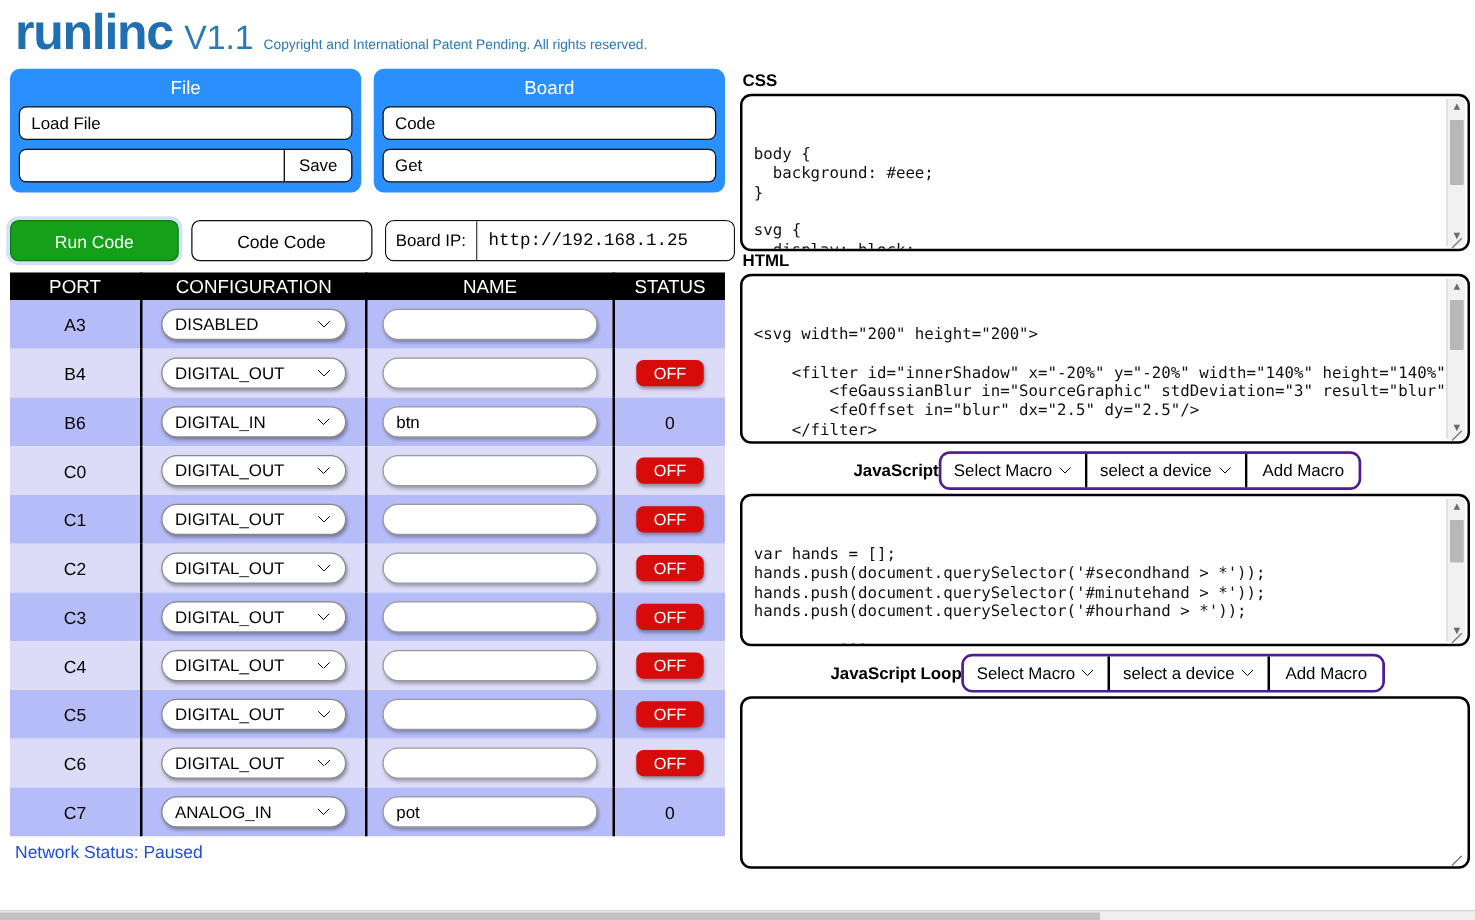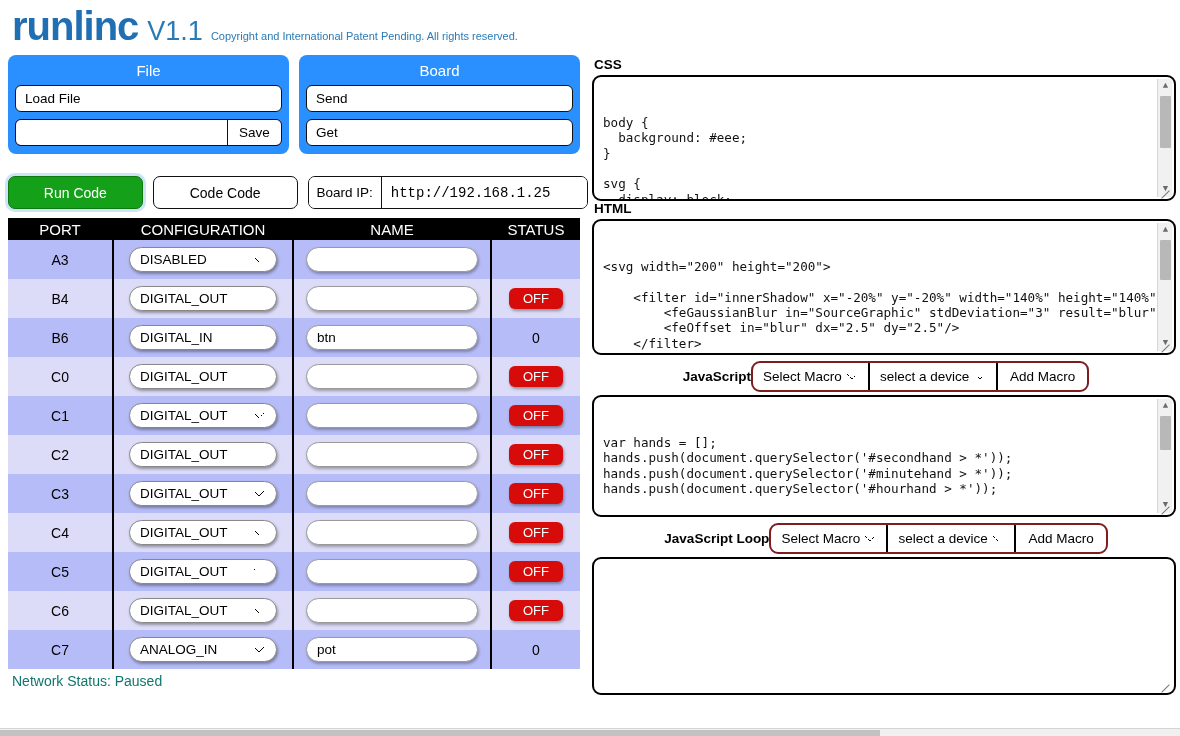--- a/index.html
+++ b/index.html
@@ -98,21 +98,21 @@
     font-family: "Liberation Sans", sans-serif;
     box-shadow: 1px 2px 3px rgba(0,0,0,0.3);
   }
   .off-badge {
     display: inline-block; min-width: 54px; padding: 3px 12px; border-radius: 6px;
     background: #d80b0b; color: #fff; font-size: 13px; cursor: pointer;
     box-shadow: 1px 2px 3px rgba(0,0,0,0.35);
   }
   .status-val { font-size: 14px; color: #000; }
 
-  .net-status { margin-top: 4px; font-size: 14px; color: #0f766e; padding-left: 4px; }
+  .net-status { margin-top: 4px; font-size: 14px; color: #1d4ed8; padding-left: 4px; }
 
   
   .right { position: absolute; left: 592px; top: 57px; width: 588px; }
   .code-label { font-size: 13.5px; font-weight: bold; color: #000; margin: 0 0 3px 2px; }
   .code-box {
     width: 584px; border: 2px solid #000; border-radius: 9px; background: #fff;
     font-family: "Liberation Mono", monospace; font-size: 12.6px; color: #111;
     white-space: pre; overflow: hidden; position: relative; padding: 7px 0 0 9px;
     line-height: 15.4px;
   }
@@ -125,21 +125,21 @@
   .sbar { position: absolute; right: 2px; top: 2px; bottom: 2px; width: 15px; background: #f1f1f1; border-left: 1px solid #d6d6d6; }
   .sbar .arrow { position: absolute; left: 0; width: 15px; height: 15px; display: flex; align-items: center; justify-content: center; color: #6b6b6b; font-size: 9px; }
   .sbar .arrow.up { top: 0; }
   .sbar .arrow.down { bottom: 0; }
   .sbar .thumb { position: absolute; left: 2px; width: 11px; background: #b8b8b8; border-radius: 1px; }
   .resize-grip { position: absolute; right: 3px; bottom: 2px; width: 10px; height: 10px; }
   .resize-grip:before { content: ""; position: absolute; right: 0; bottom: 2px; width: 11px; height: 1px; background: #777; transform: rotate(-45deg); }
 
   .macro-row { display: flex; align-items: center; margin: 6px 0 3px 0; justify-content: center; }
   .macro-title { font-size: 13.5px; font-weight: bold; margin-right: 0; }
-  .macro-group { display: flex; border: 2px solid #7f1d1d; border-radius: 9px; overflow: hidden; background: #4c1d95; height: 31px; }
+  .macro-group { display: flex; border: 2px solid #4c1d95; border-radius: 9px; overflow: hidden; background: #4c1d95; height: 31px; }
   .macro-select {
     border: none; border-right: 2px solid #000; background: #fff; font-size: 13.5px;
     padding: 0 26px 0 10px; font-family: "Liberation Sans", sans-serif; color: #000;
     -webkit-appearance: none; appearance: none; outline: none;
     background-image:
       linear-gradient(45deg, transparent 50%, #000 50%, #000 58%, transparent 58%),
       linear-gradient(135deg, transparent 42%, #000 42%, #000 50%, transparent 50%);
     background-position: calc(100% - 16px) 11px, calc(100% - 11px) 11px;
     background-size: 5px 5px, 5px 5px;
     background-repeat: no-repeat;
@@ -167,21 +167,21 @@
       <div class="panel file">
         <div class="panel-title">File</div>
         <button class="panel-btn">Load File</button>
         <div class="save-row">
           <input type="text" value="" style="">
           <button class="save-btn">Save</button>
         </div>
       </div>
       <div class="panel board">
         <div class="panel-title">Board</div>
-        <button class="panel-btn">Send</button>
+        <button class="panel-btn">Code</button>
         <button class="panel-btn">Get</button>
       </div>
     </div>
 
     <div class="actions">
       <button class="run-btn">Run Code</button>
       <button class="stop-btn">Code Code</button>
       <div class="ip-wrap">
         <span class="ip-label">Board IP:</span>
         <input type="text" value="http://192.168.1.25" style="">

